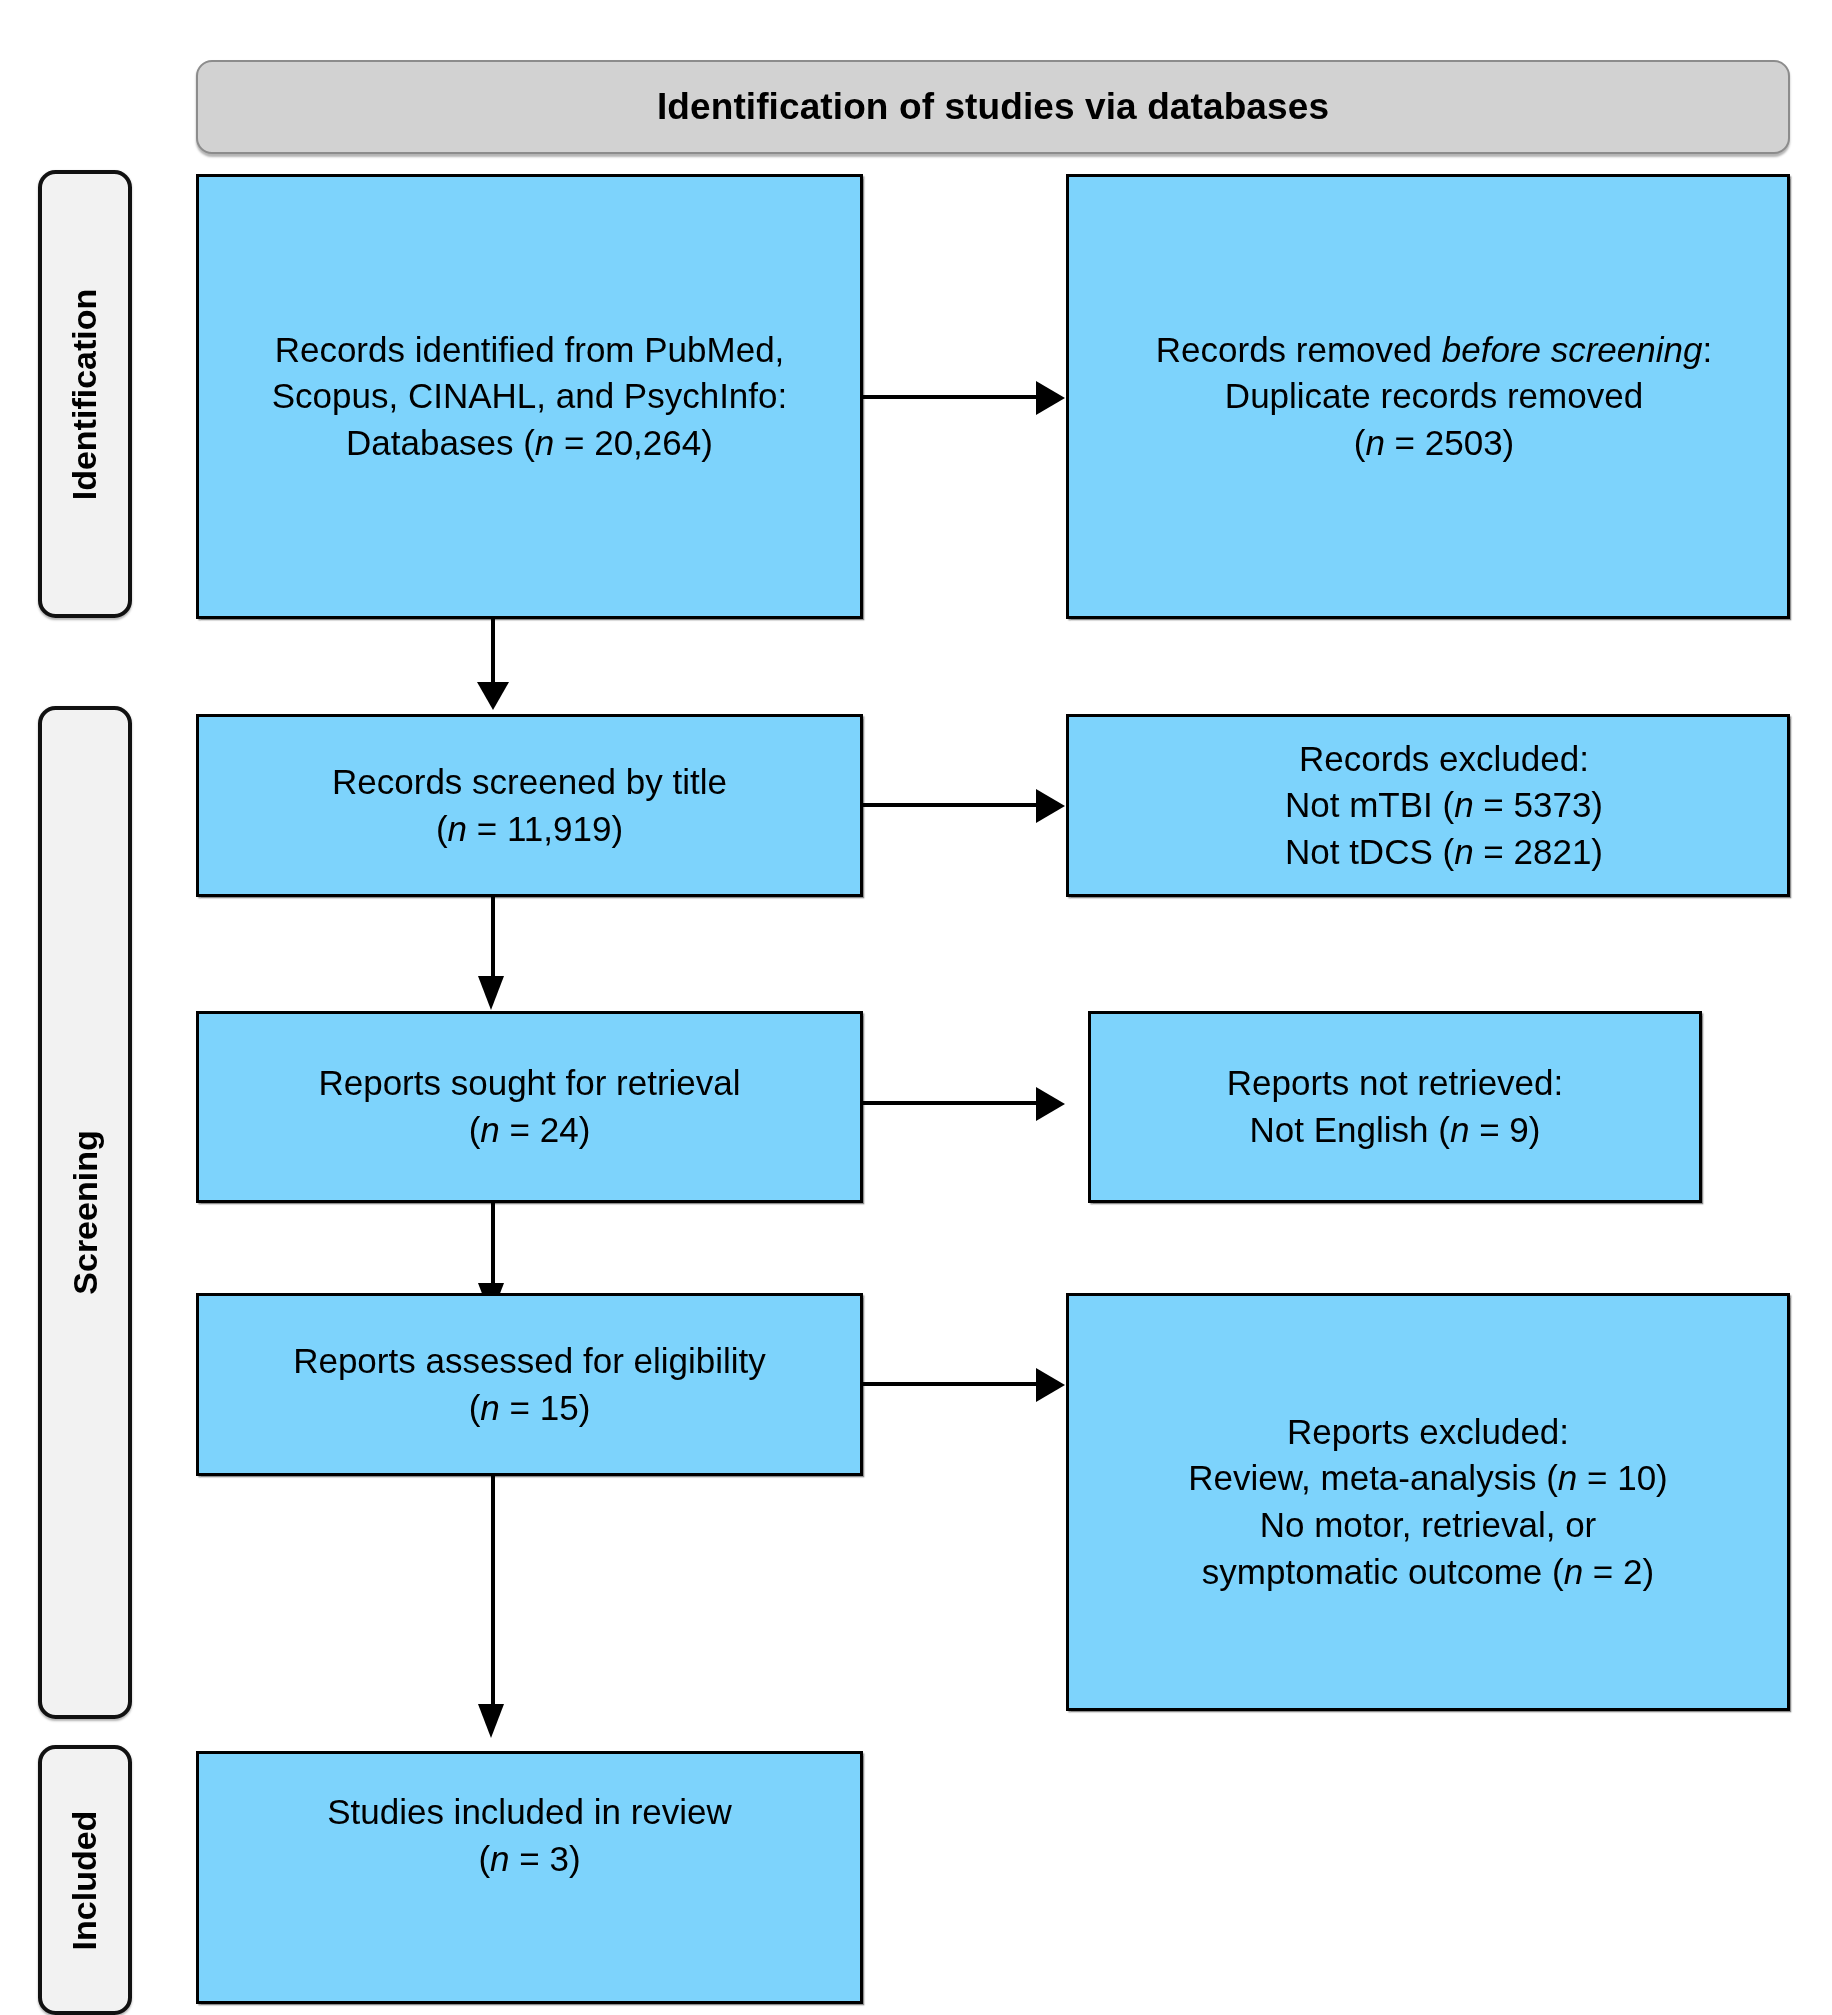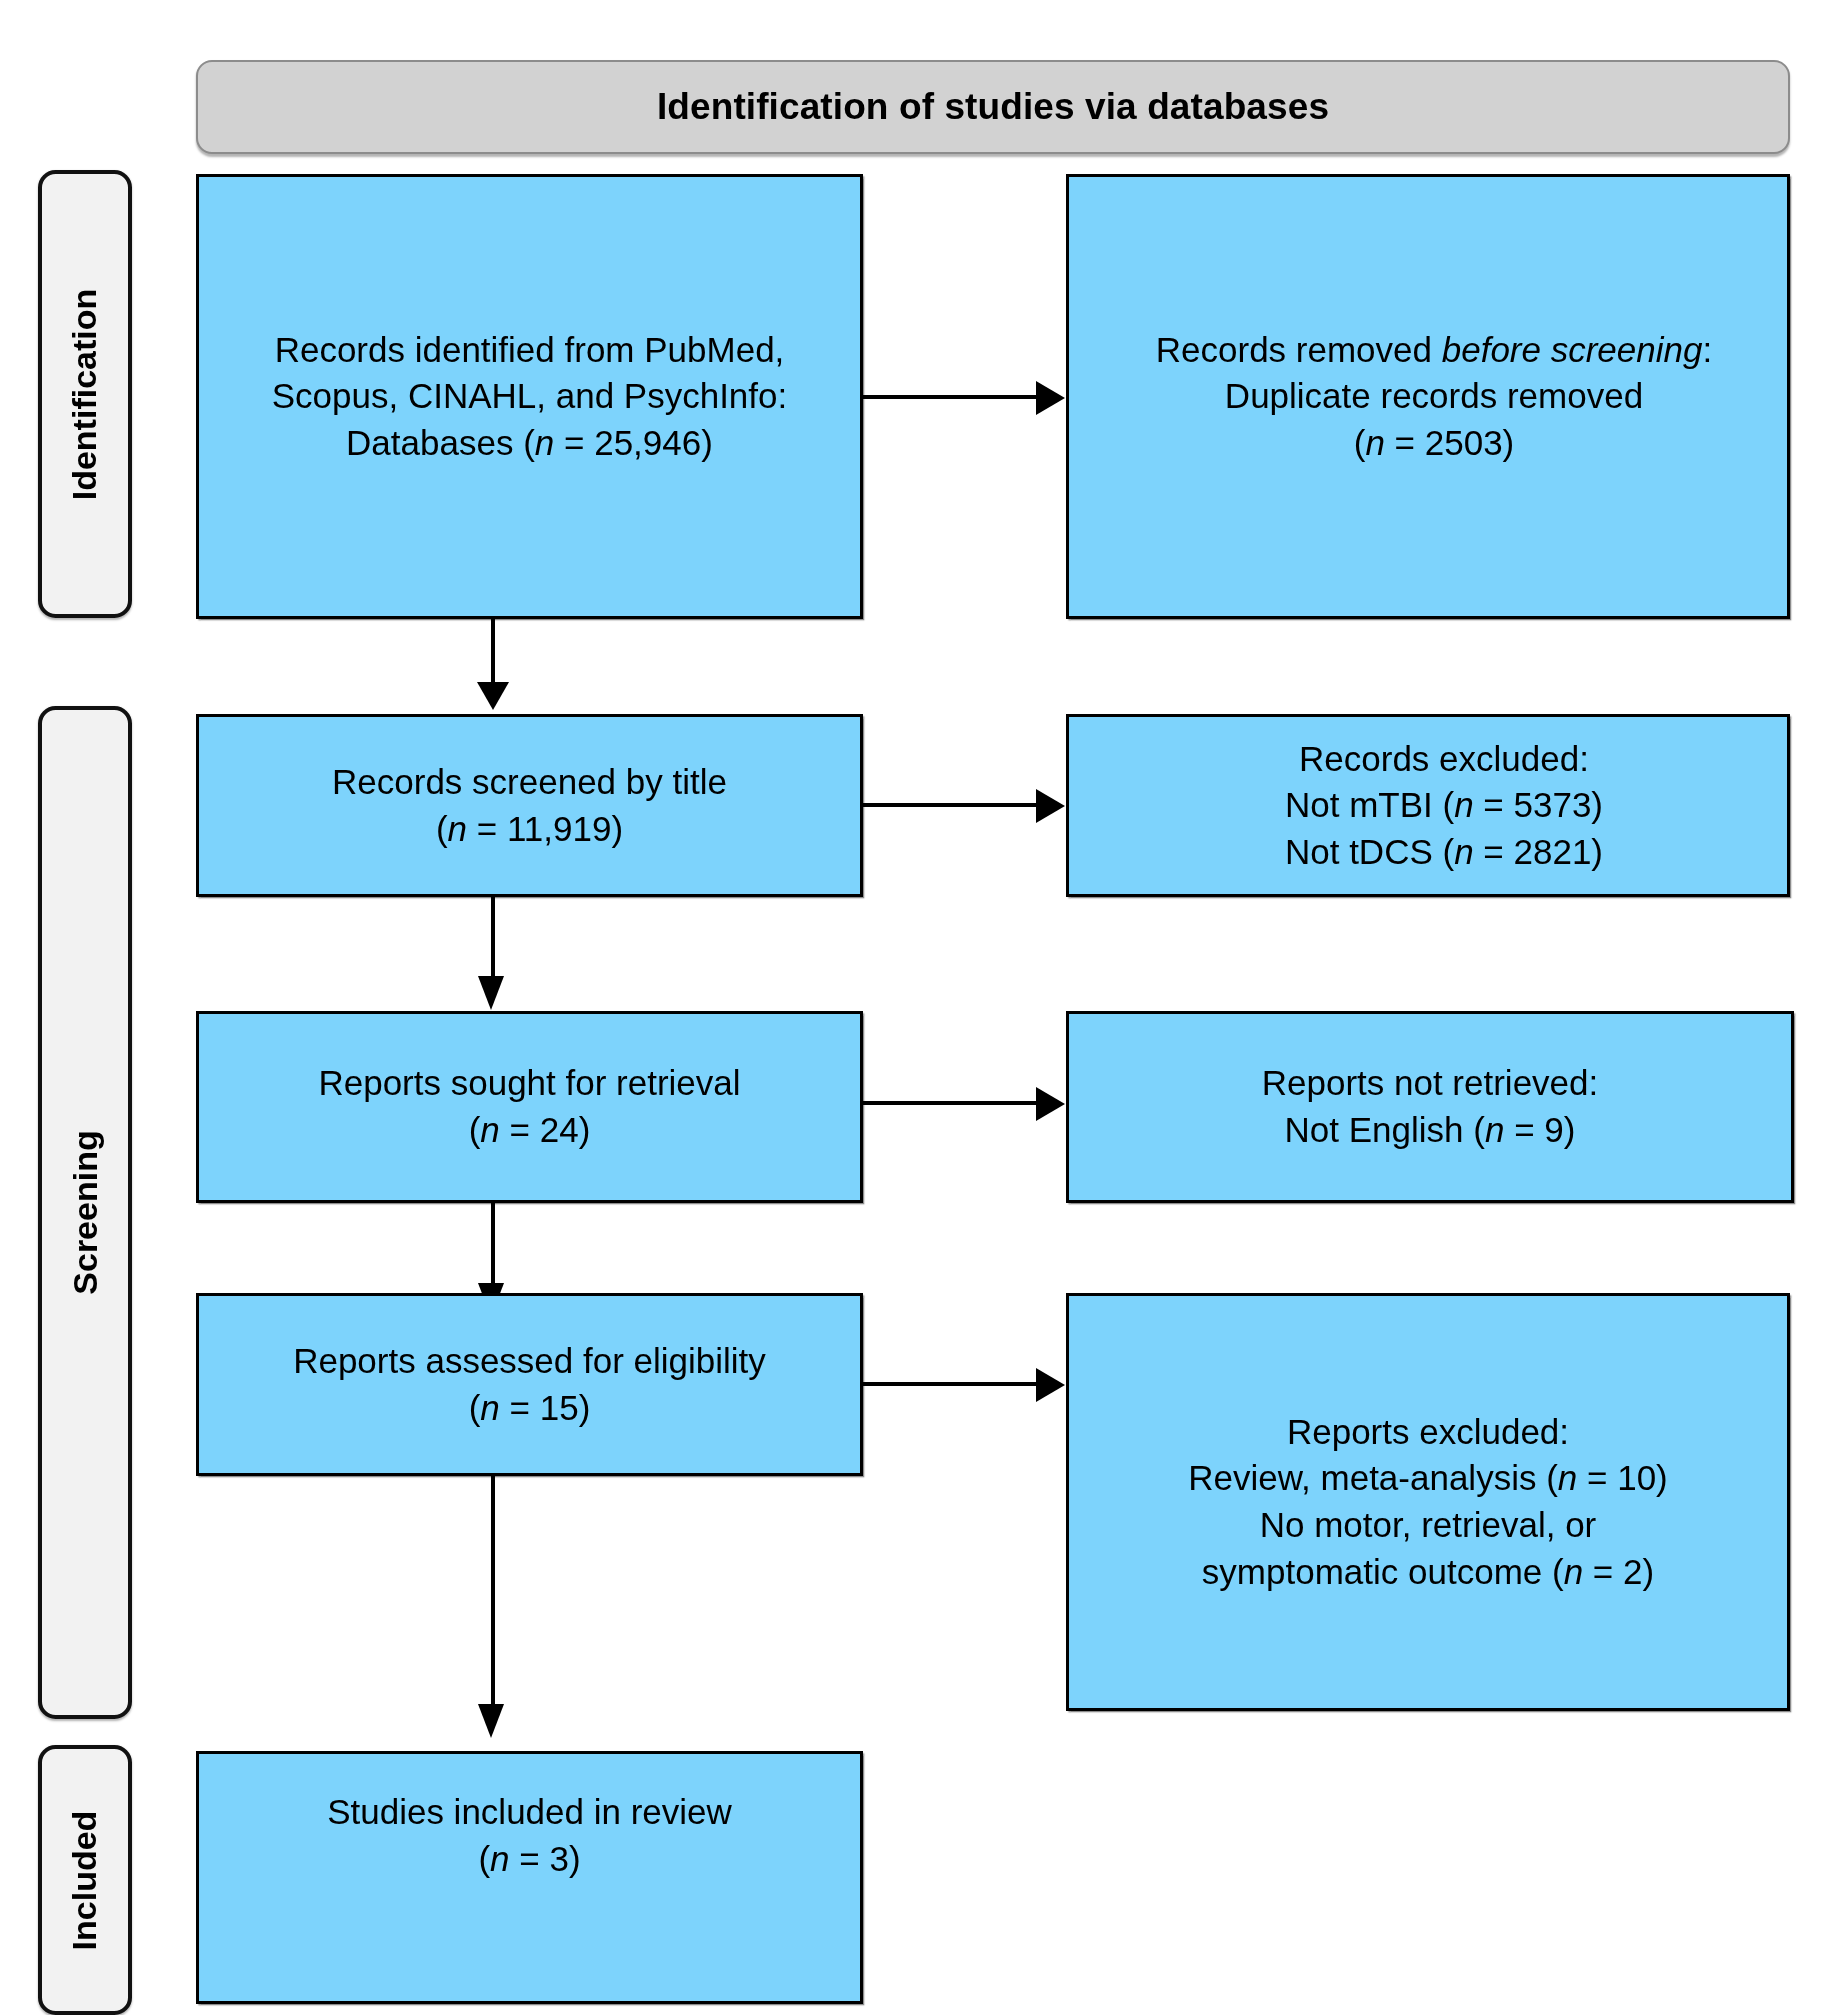--- a/index.html
+++ b/index.html
@@ -132,21 +132,21 @@
   </div>
 
   <div class="rail" style="left:38px; top:1720px; width:94px; height:270px;">
     <span class="rail-text">Included</span>
   </div>
 
   <div class="box" style="left:196px; top:149px; width:667px; height:445px;">
     <div class="box-text">
       <span>Records identified from PubMed,</span><br>
       <span>Scopus, CINAHL, and PsychInfo:</span><br>
-      <span>Databases (</span><i>n</i><span> = 25,946)</span>
+      <span>Databases (</span><i>n</i><span> = 20,264)</span>
     </div>
   </div>
 
   <div class="box" style="left:1066px; top:149px; width:724px; height:445px;padding-left:12px;">
     <div class="box-text">
       <span>Records removed </span><i>before screening</i><span>:</span><br>
       <span>Duplicate records removed</span><br>
       <span>(</span><i>n</i><span> = 2503)</span>
     </div>
   </div>
@@ -186,21 +186,21 @@
     <div class="v-head slim" style="left:478px; top:951px;"></div>
   </div>
 
   <div class="box" style="left:196px; top:986px; width:667px; height:192px;">
     <div class="box-text">
       <span>Reports sought for retrieval</span><br>
       <span>(</span><i>n</i><span> = 24)</span>
     </div>
   </div>
 
-  <div class="box" style="left:1066px; top:986px; width:728px; height:192px;">
+  <div class="box" style="left:1088px; top:986px; width:614px; height:192px;">
     <div class="box-text">
       <span>Reports not retrieved:</span><br>
       <span>Not English (</span><i>n</i><span> = 9)</span>
     </div>
   </div>
 
   <div class="conn">
     <div class="h-line" style="left:863px; top:1076px; width:176px;"></div>
     <div class="h-head" style="left:1036px; top:1062px;"></div>
   </div>

